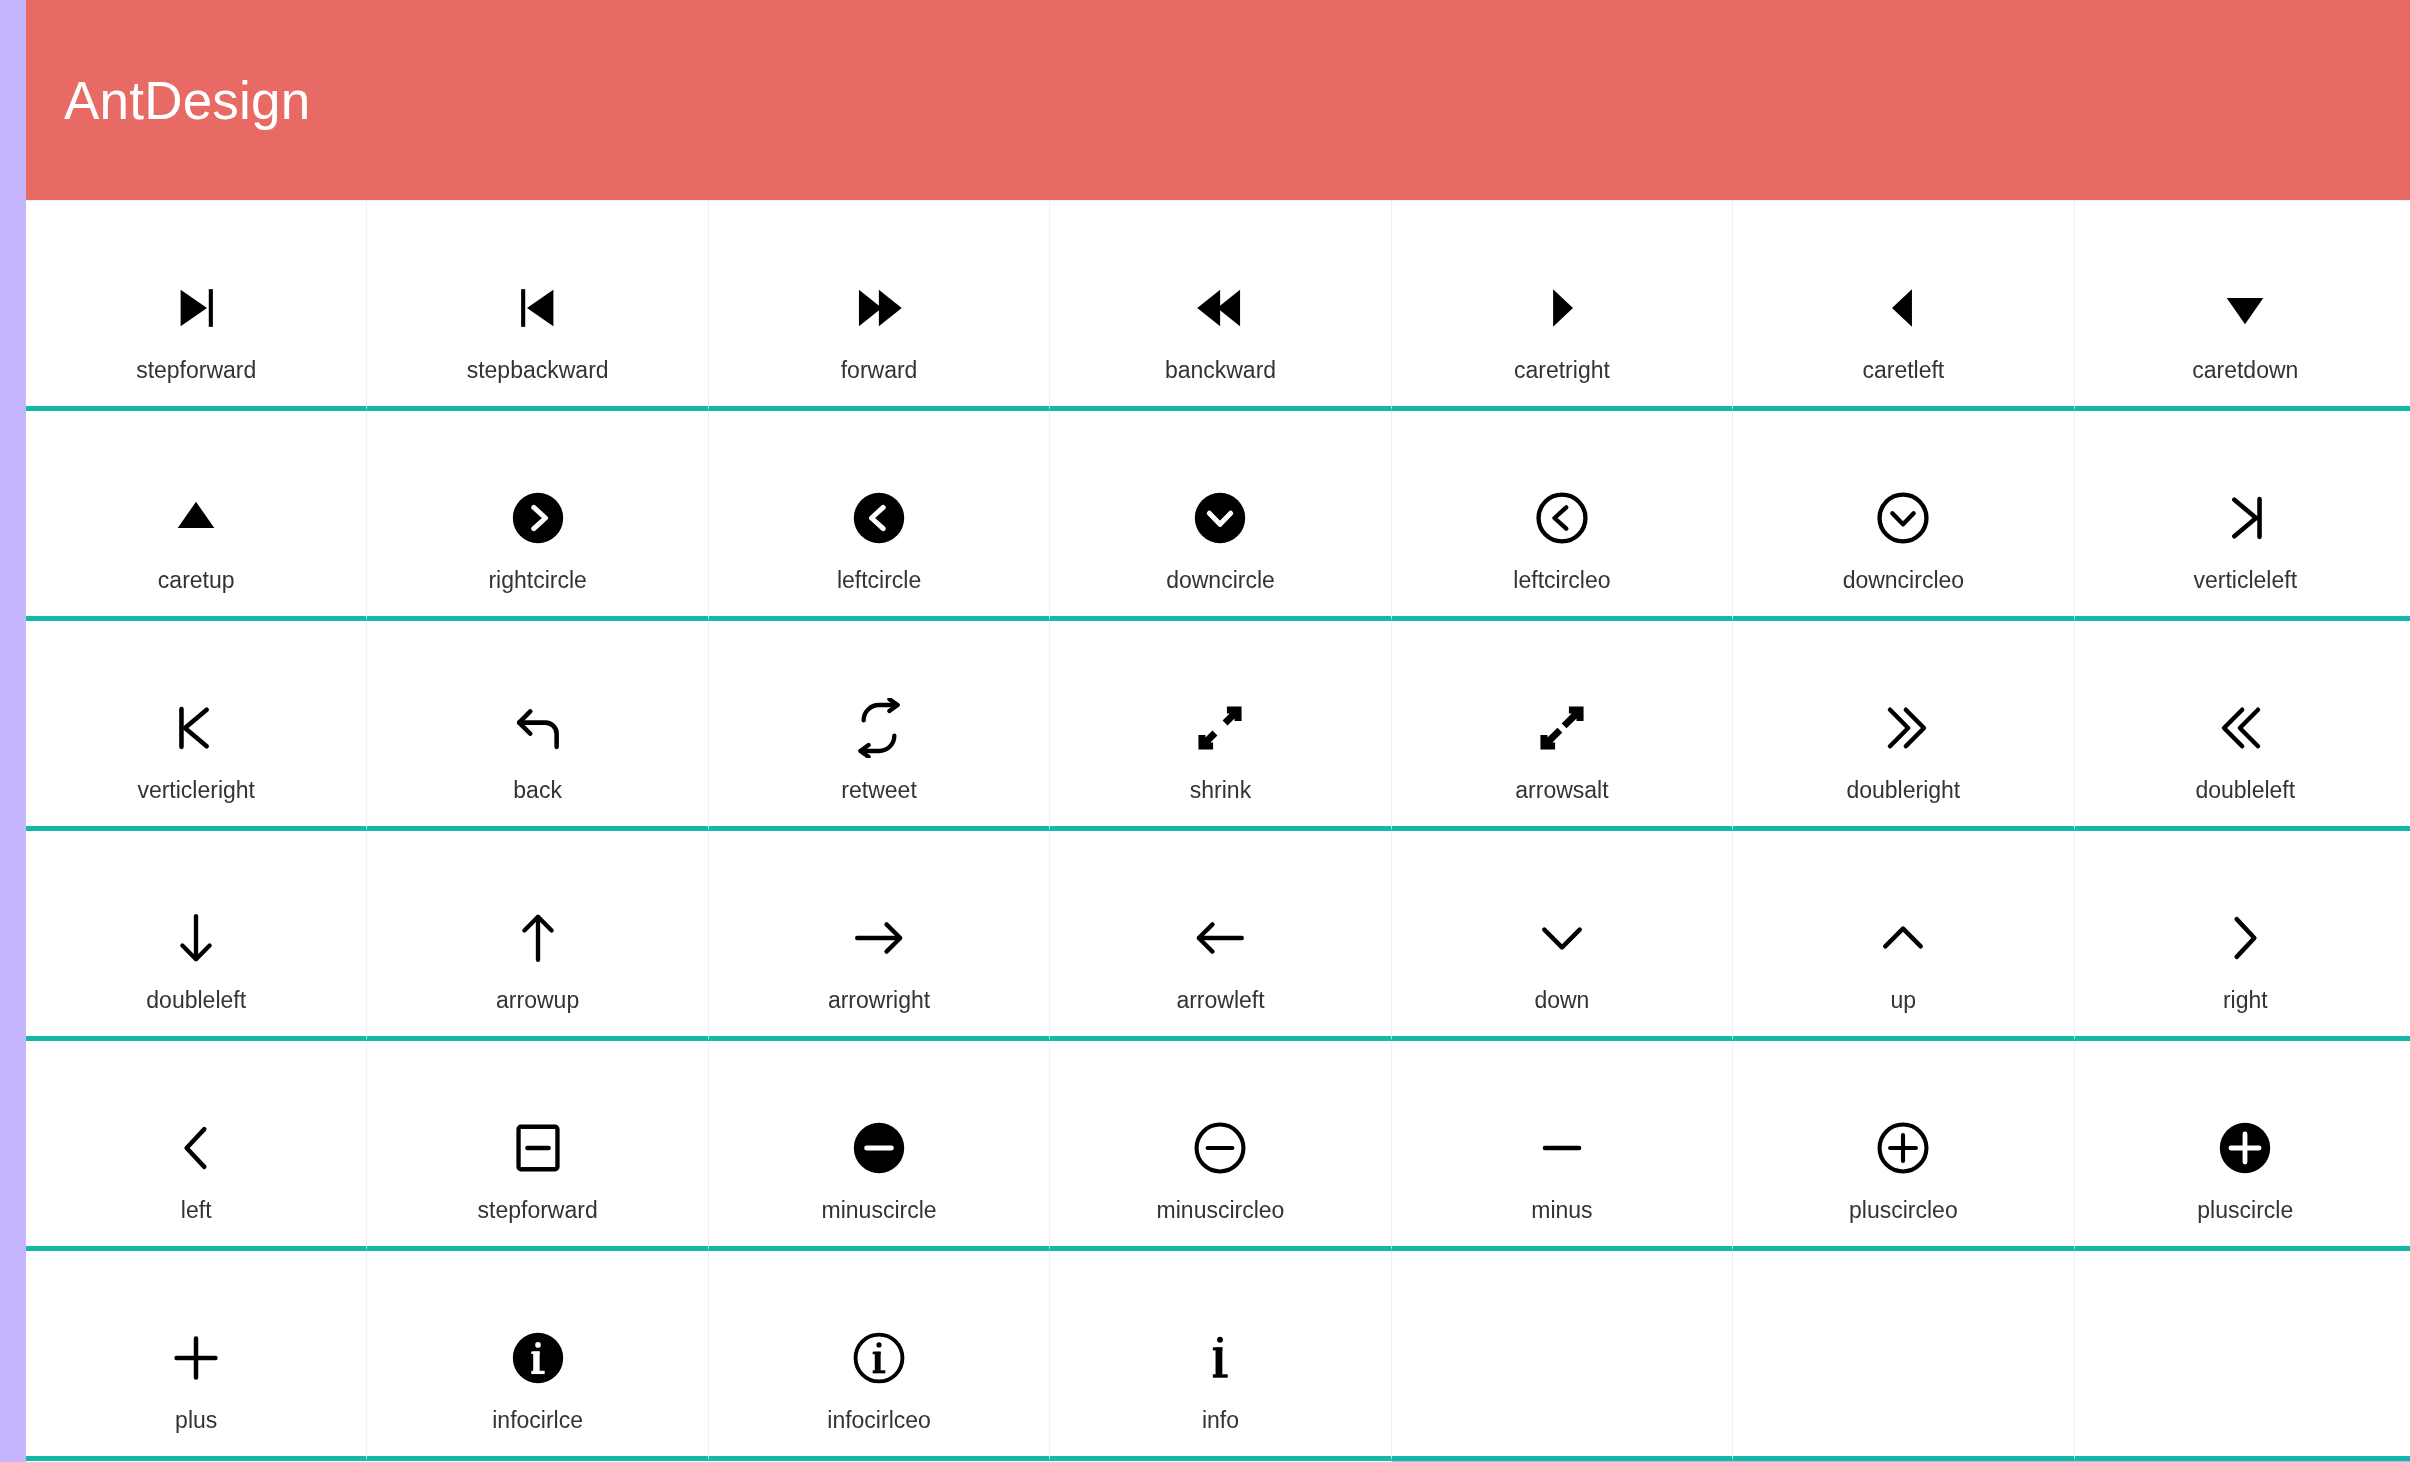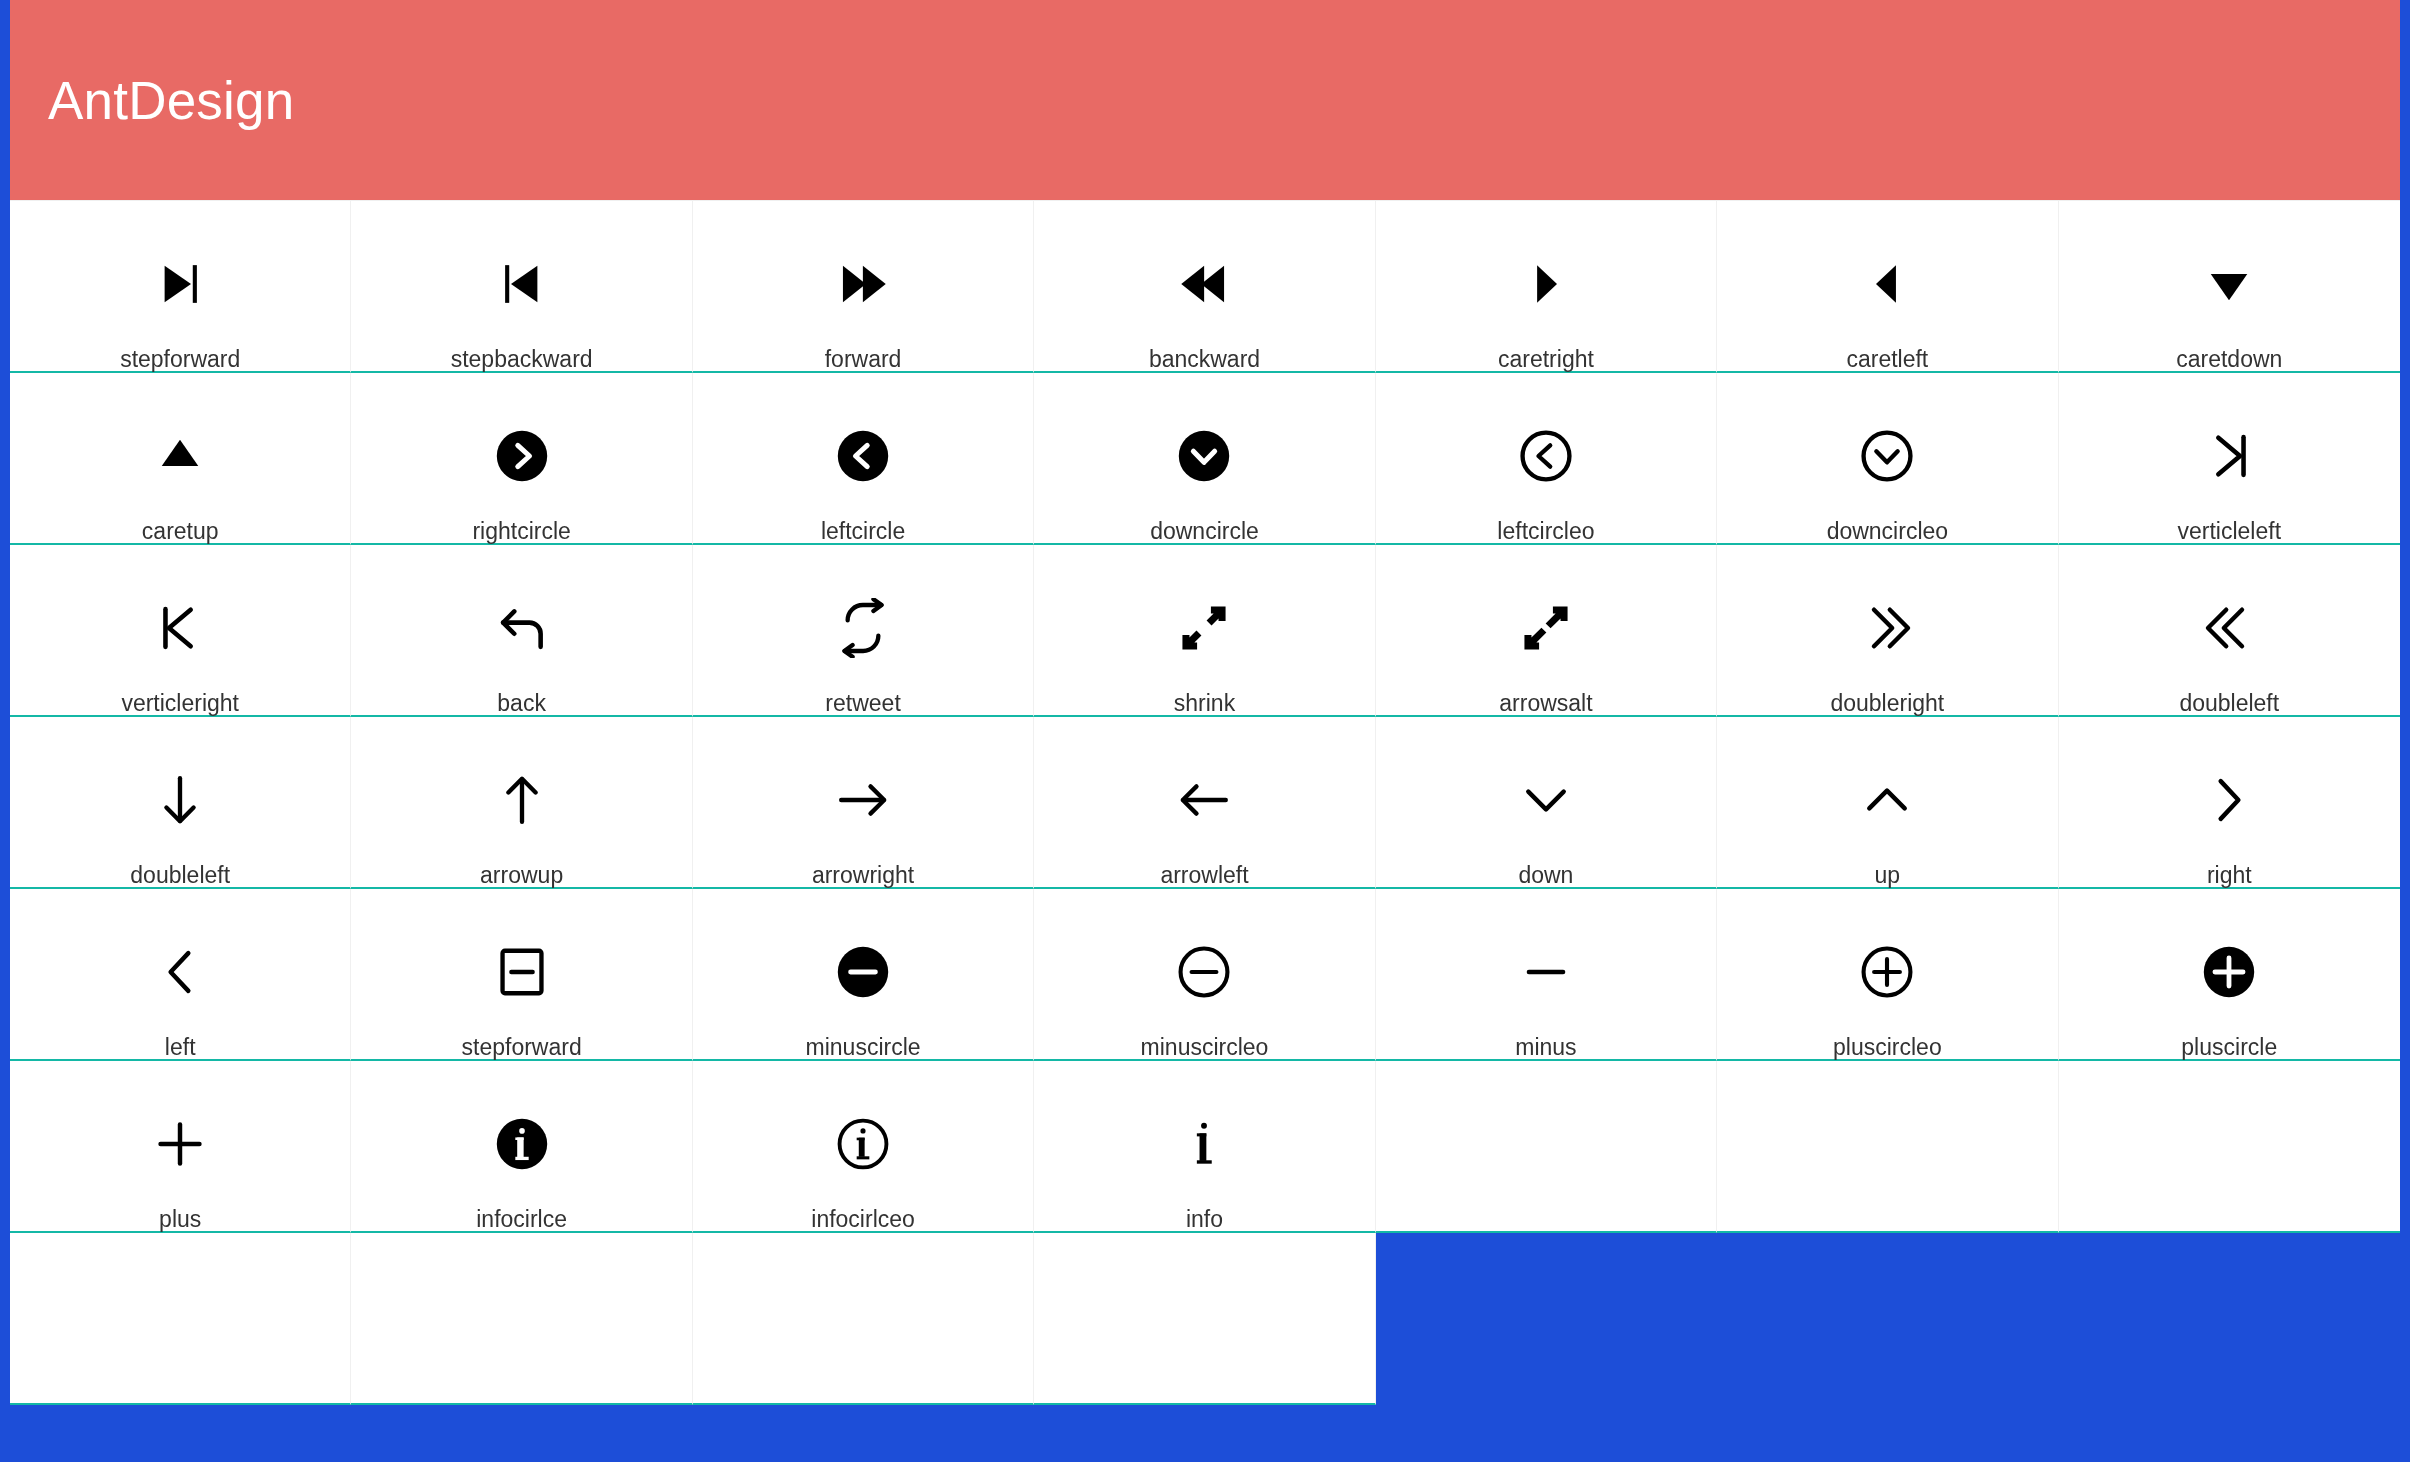--- a/index.html
+++ b/index.html
@@ -7,22 +7,22 @@
     width: 2410px;
     height: 1462px;
     overflow: hidden;
     background: #ffffff;
     font-family: "Liberation Sans", sans-serif;
   }
   #app {
     width: 2410px;
     height: 1462px;
     position: relative;
-    padding-left: 10px;
-    background: #1d4ed8;
+    padding-left: 26px;
+    background: #c4b5fd;
   }
   
   .header {
     height: 200px;
     background: #e86a65;
     display: flex;
     align-items: center;
     padding-left: 38px;
     width: 2390px;
   }
@@ -34,27 +34,27 @@
     line-height: 1;
   }
   
   .icon-grid {
     width: 2390px;
     display: grid;
     grid-template-columns: repeat(7, 1fr);
     border-top: 1px solid #f0f0f0;
   }
   .icon-cell {
-    height: 172px;
+    height: 210px;
     border-right: 1px solid #f0f0f0;
-    border-bottom: 2px solid #14b8a6;
+    border-bottom: 5px solid #14b8a6;
     display: flex;
     flex-direction: column;
     align-items: center;
-    justify-content: space-between;
+    justify-content: center;
     padding-top: 44px;
     background: #ffffff;
     cursor: pointer;
   }
   .icon-cell:nth-child(7n) { border-right: none; }
   .icon-art {
     height: 78px;
     width: 140px;
     display: flex;
     align-items: center;

